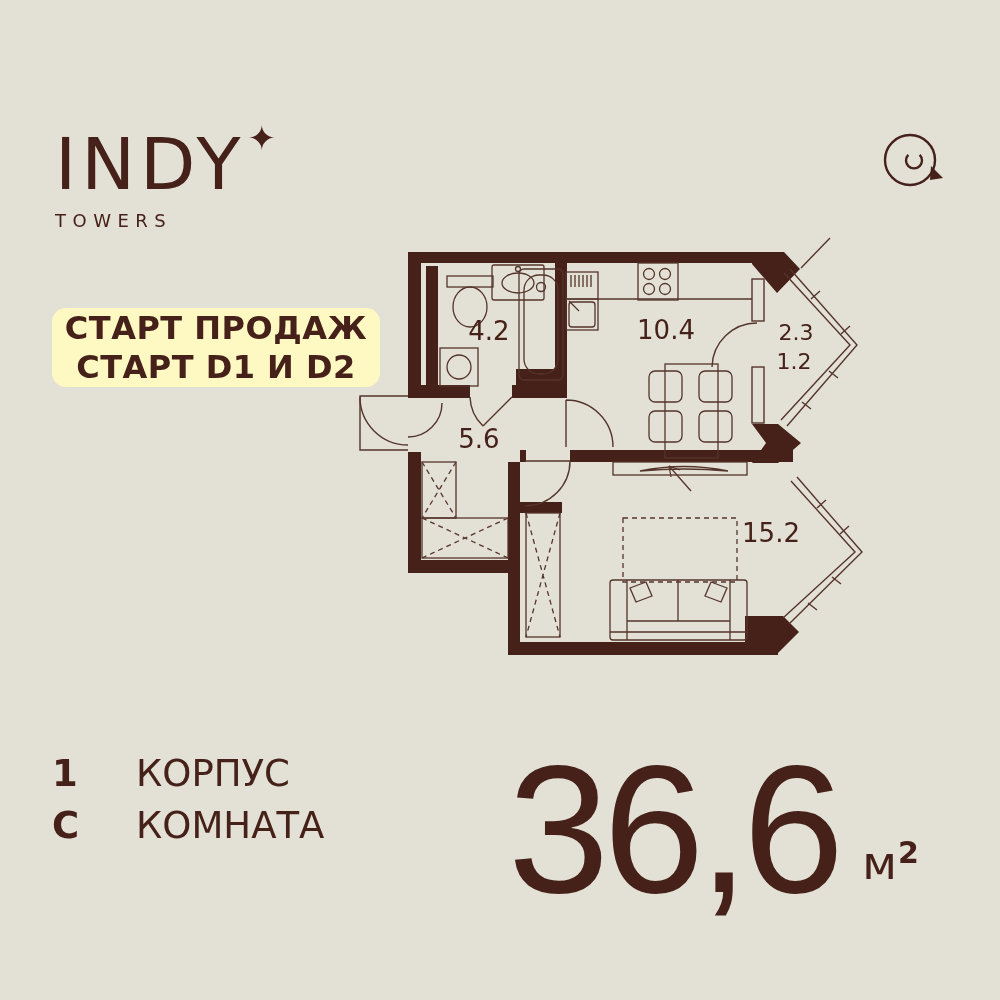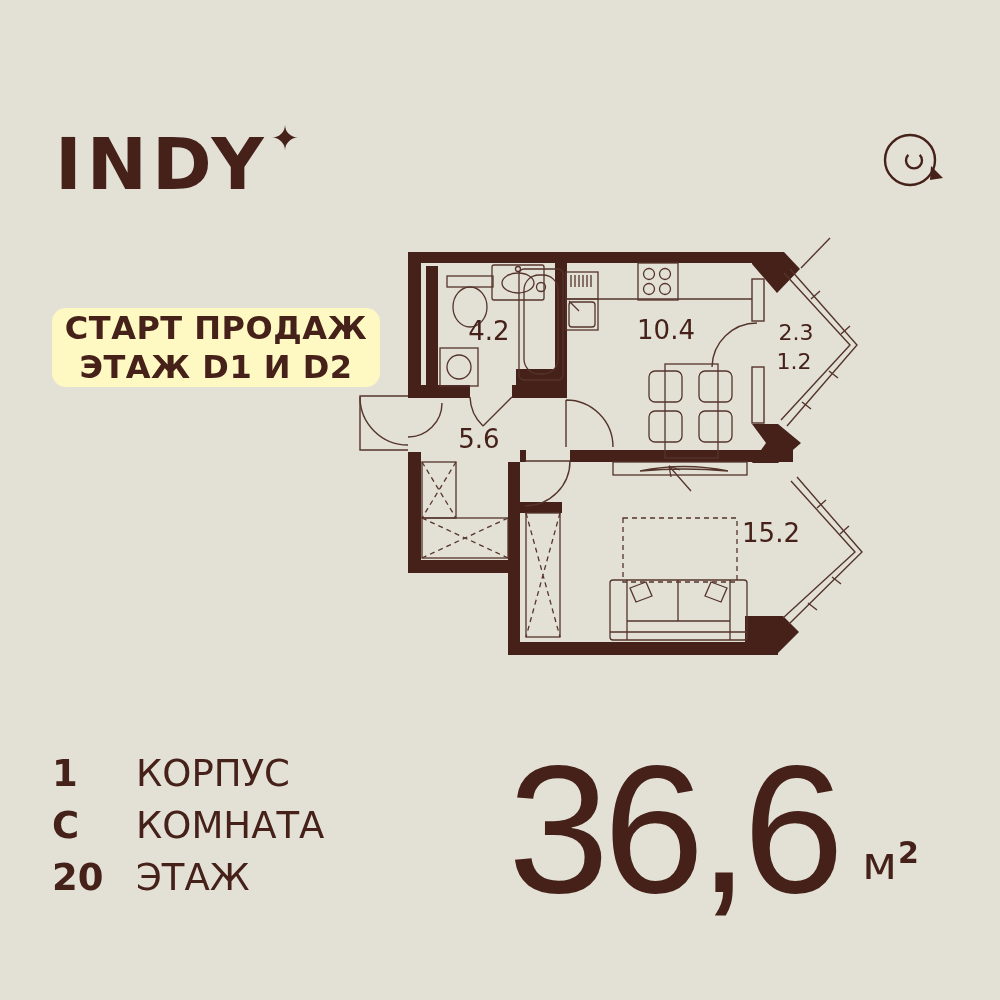--- a/index.html
+++ b/index.html
@@ -7,21 +7,21 @@
   body {
     position: relative;
     background: #e3e1d5;
     color: #45211a;
     font-family: "DejaVu Sans", sans-serif;
     overflow: hidden;
   }
 
   
   .logo { position:absolute; left:55px; top:130px; }
-  .logo-main { display:flex; align-items:flex-start; font-size:72px; font-weight:700; letter-spacing:5px; line-height:0.95;justify-content:center; }
+  .logo-main { display:flex; align-items:flex-start; font-size:72px; font-weight:400; letter-spacing:5px; line-height:0.95;justify-content:center; }
   .logo-star { font-size:34px; margin:-8px 0 0 2px; letter-spacing:0; }
   .logo-sub { font-size:18px; font-weight:500; letter-spacing:6.5px; margin-top:12px; }
 
   
   .rotate-icon { position:absolute; left:878px; top:128px; width:70px; height:70px; cursor:pointer; }
 
   
   .badge {
     position:absolute; left:52px; top:308px; width:328px; height:79px;
     background:#fef9c3; border-radius:14px;
@@ -51,31 +51,32 @@
   .area-unit sup { font-size:30px; font-weight:600; vertical-align:super; }
 </style>
 </head>
 <body>
 
 <div class="logo">
   <div class="logo-main">
     <span>INDY</span>
     <span class="logo-star">✦</span>
   </div>
+  <div class="logo-sub">TOWERS</div>
 </div>
 
 <svg class="rotate-icon" viewBox="0 0 70 70">
   <circle cx="32" cy="32" r="25" fill="none" stroke="#45211a" stroke-width="2.4"></circle>
   <path d="M30.3,26.8 A8,8 0 1 0 41.7,26.8" fill="none" stroke="#45211a" stroke-width="2.4"></path>
   <polygon points="53,38 65,50 52,52" fill="#45211a"></polygon>
 </svg>
 
 <div class="badge">
   <span>СТАРТ ПРОДАЖ</span>
-  <span>ЭТАЖ D1 И D2</span>
+  <span>СТАРТ D1 И D2</span>
 </div>
 
 <svg class="plan" viewBox="340 230 540 440">
 
   <g fill="#45211a" stroke="none">
     <rect x="408" y="252" width="349" height="11"></rect>
     <polygon points="752,252 784,252 800,269 777,293 752,264"></polygon>
     <rect x="408" y="252" width="13" height="140"></rect>
     <rect x="426" y="266" width="12" height="119"></rect>
     <rect x="408" y="385" width="62" height="13"></rect>
@@ -177,22 +178,18 @@
 
 <div class="specs">
   <div class="spec-row">
     <span class="spec-value">1</span>
     <span class="spec-label">КОРПУС</span>
   </div>
   <div class="spec-row">
     <span class="spec-value">С</span>
     <span class="spec-label">КОМНАТА</span>
   </div>
-  <div class="spec-row">
-    <span class="spec-value">20</span>
-    <span class="spec-label">ЭТАЖ</span>
-  </div>
 </div>
 
 <div class="area">
   <span class="area-value">36,6</span>
   <span class="area-unit"><span>м</span><sup>2</sup></span>
 </div>
 
 </body></html>

